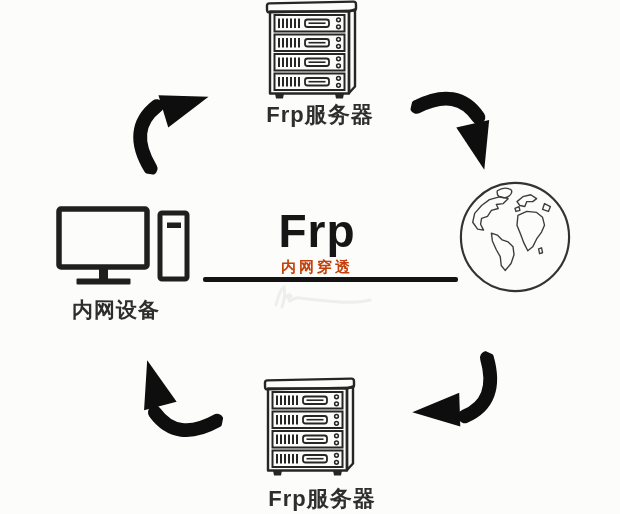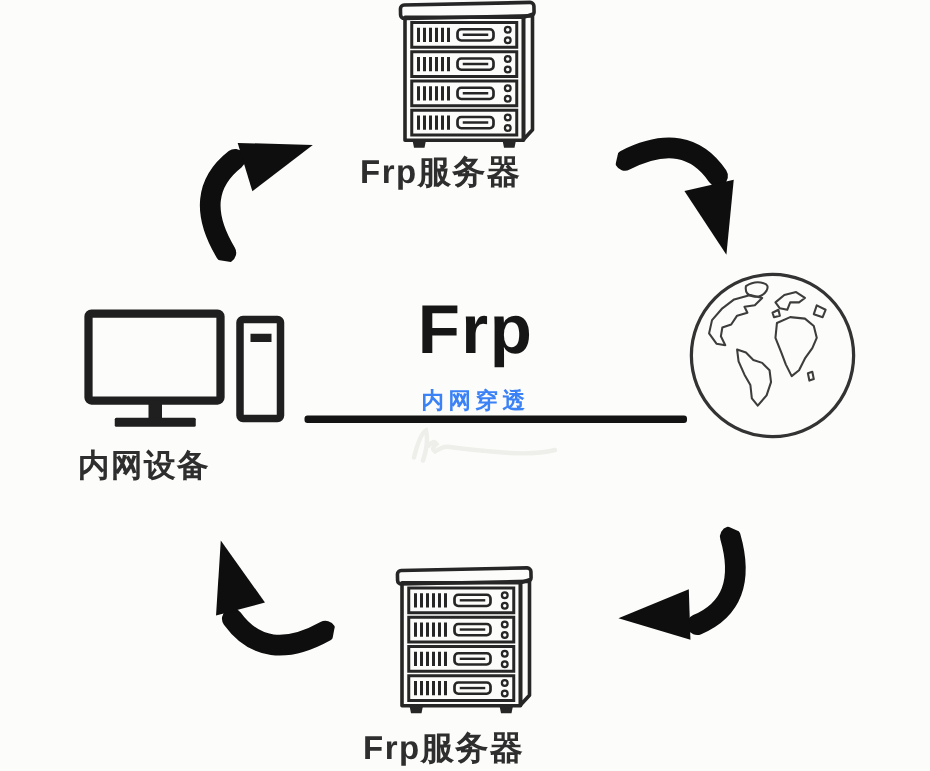--- a/index.html
+++ b/index.html
@@ -4,34 +4,34 @@
 <style>
   html,body{margin:0;padding:0;background:#e9e9e7;}
   .canvas{
     position:relative;width:620px;height:514px;margin:0 auto;
     background:#fcfcfa;overflow:hidden;
     font-family:"Liberation Sans","DejaVu Sans",sans-serif;
     color:#2b2b2b;
   }
   .abs{position:absolute;}
   .node-label{
-    position:absolute;font-weight:600;
+    position:absolute;text-align:center;font-weight:600;
     color:#2e2e2e;letter-spacing:1px;white-space:nowrap;
   }
   .lbl-top{left:240px;top:100px;width:160px;font-size:22px;}
-  .lbl-left{left:52px;top:296px;width:160px;font-size:21px;}
+  .lbl-left{left:36px;top:296px;width:160px;font-size:21px;}
   .lbl-right{left:447px;top:300px;width:160px;font-size:21px;}
   .lbl-bottom{left:242px;top:484px;width:160px;font-size:22px;}
   .center-title{
-    position:absolute;left:217px;top:196px;width:200px;text-align:center;
+    position:absolute;left:217px;top:208px;width:200px;text-align:center;
     font-size:46px;font-weight:700;color:#161616;letter-spacing:1px;line-height:1;
   }
   .center-sub{
     position:absolute;left:217px;top:258px;width:200px;text-align:center;
-    font-size:15px;font-weight:700;color:#3b82f6;letter-spacing:3px;
+    font-size:15px;font-weight:700;color:#c2410c;letter-spacing:3px;
   }
   .center-line{
     position:absolute;left:203px;top:277px;width:255px;height:5px;
     background:#131313;border-radius:2px;
   }
   .icon-rack-top{left:262px;top:-1px;width:100px;height:104px;}
   .icon-rack-bottom{left:260px;top:376px;width:100px;height:104px;}
   .icon-computer{left:56px;top:206px;width:135px;height:80px;}
   .icon-globe{left:456px;top:178px;width:118px;height:118px;}
   .arrow{width:92px;height:92px;}

